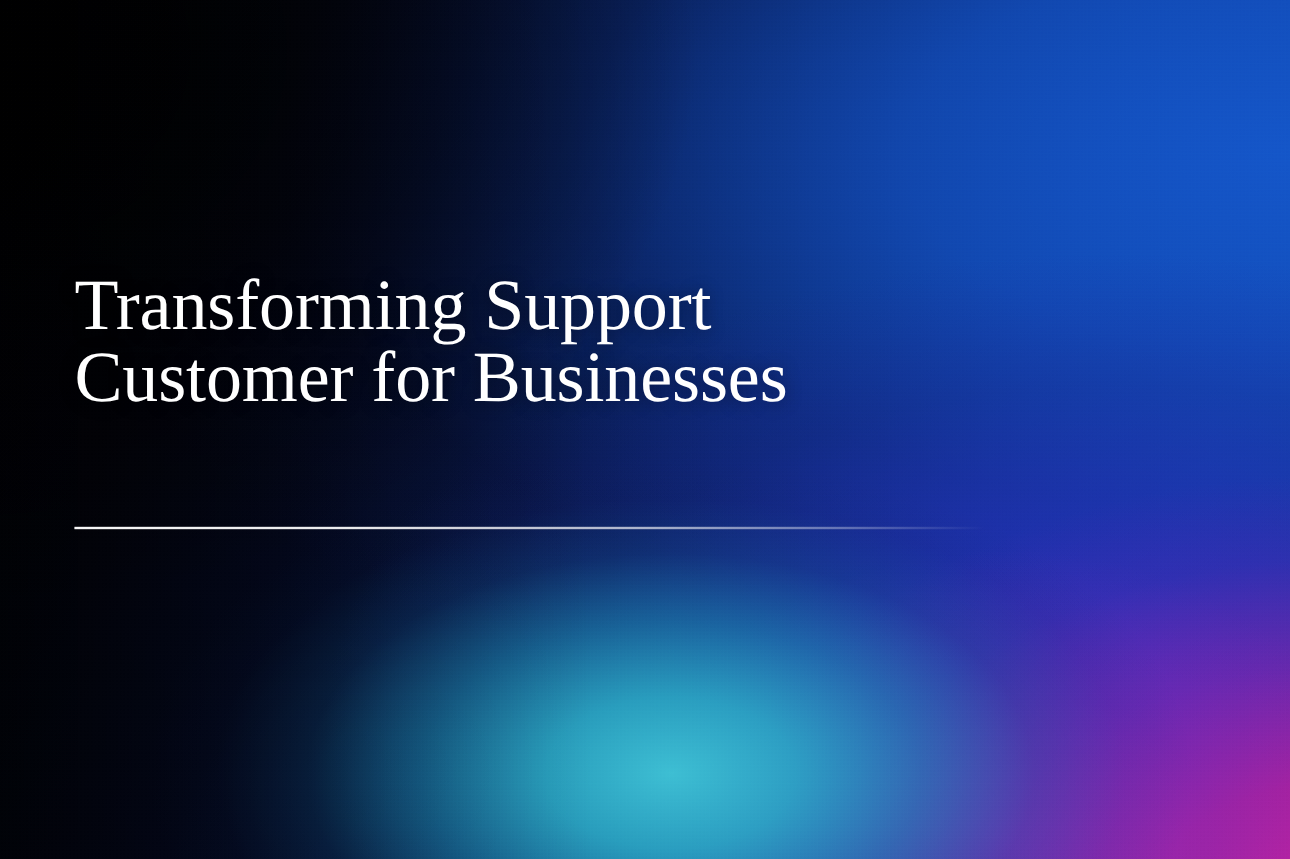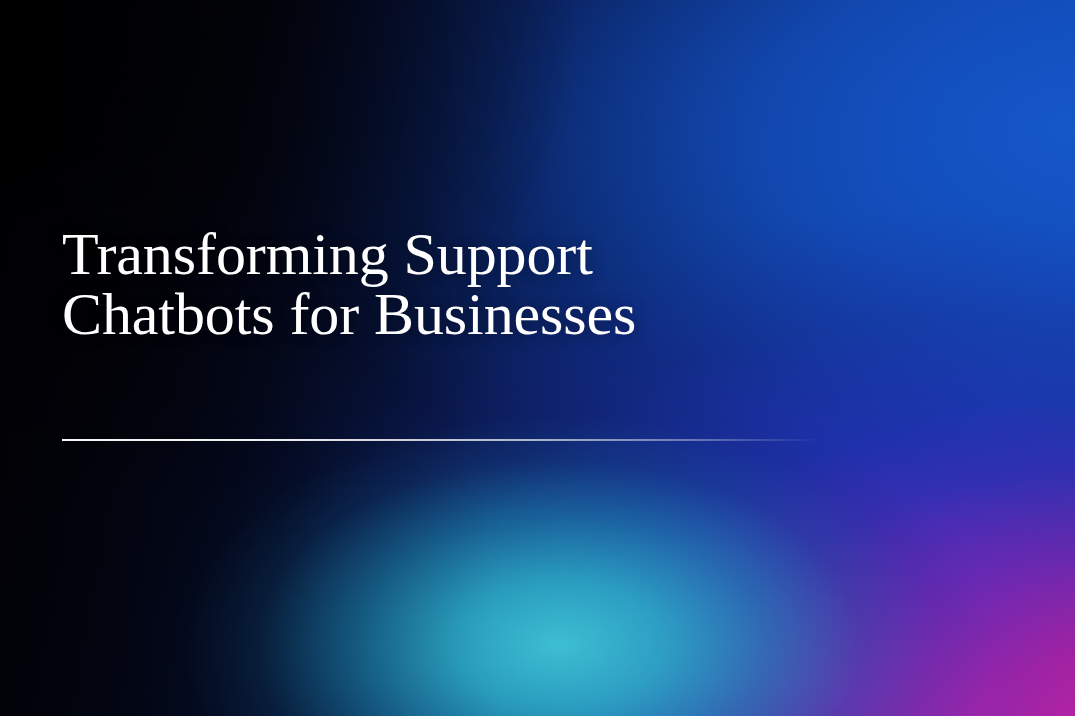--- a/index.html
+++ b/index.html
@@ -196,19 +196,19 @@
   <div class="bg-layer" id="bg-violet"></div>
   <div class="bg-layer" id="bg-cyan"></div>
   <div class="bg-layer" id="bg-darken-left"></div>
   <div class="bg-layer" id="bg-darken-edge"></div>
   <div class="bg-layer" id="bg-noise"></div>
 
   <div id="hero-content">
 
     <h1 id="hero-title">
       <span class="title-line">Transforming Support</span>
-      <span class="title-line">Chatbots for Businesses</span>
+      <span class="title-line">Customer for Businesses</span>
     </h1>
 
     <div id="hero-divider"></div>
 
   </div>
 </div>
 
 </body></html>

